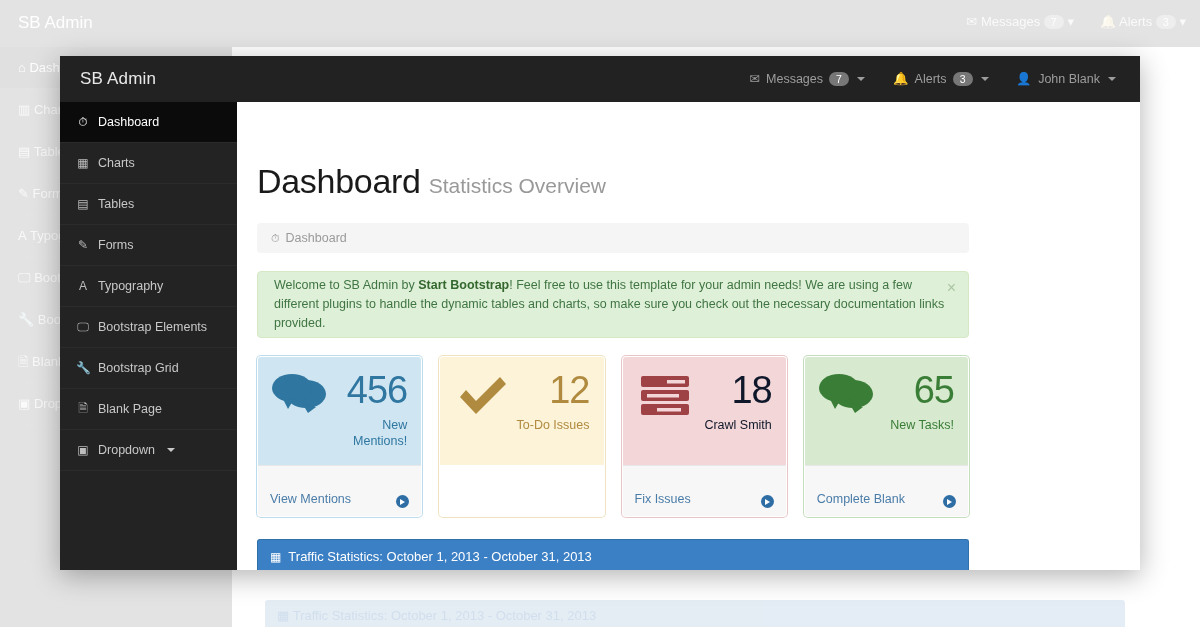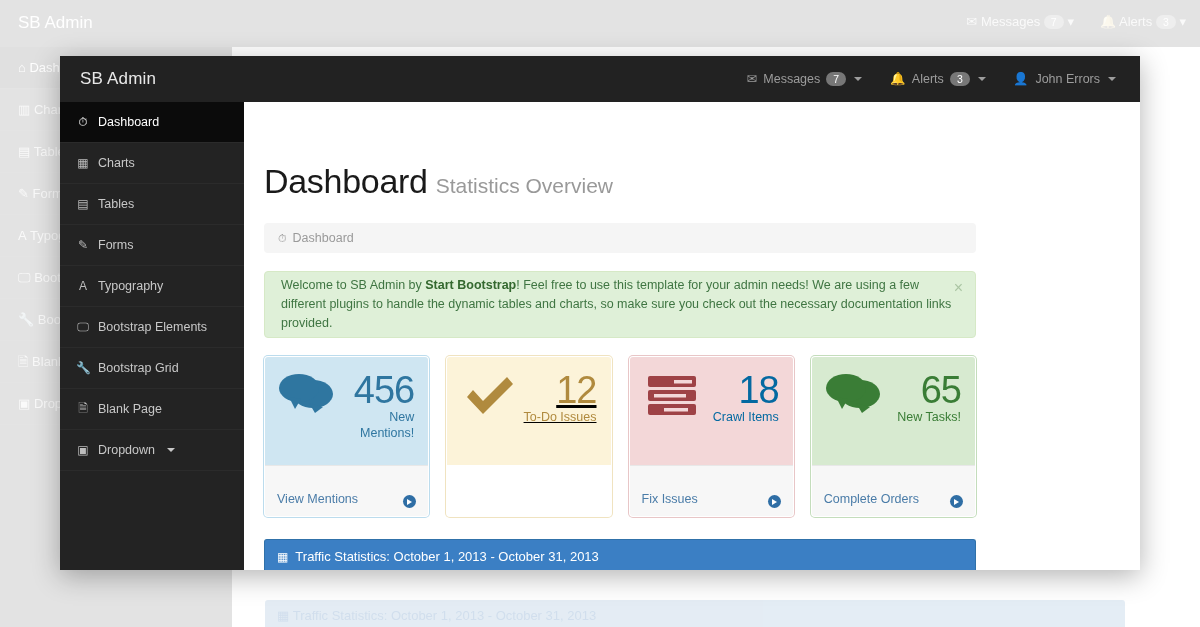--- a/index.html
+++ b/index.html
@@ -157,21 +157,21 @@
   .sb-caret {
     width: 0; height: 0;
     border-left: 4px solid transparent;
     border-right: 4px solid transparent;
     border-top: 4px solid #c8c8c8;
     margin-left: 4px;
   }
 
   
   .content {
-    position: absolute; left: 184px; top: 46px;
+    position: absolute; left: 177px; top: 46px;
     width: 752px; height: 468px;
     background: #ffffff;
     overflow: hidden;
   }
   .page-header {
     margin: 0;
     padding: 60px 0 12px 20px;
   }
   .page-header h1 {
     margin: 0;
@@ -244,21 +244,21 @@
   }
   .panel-num .big {
     font-size: 38px;
     font-weight: normal;
     display: block;
     letter-spacing: -1px;
   }
   .panel-num .lbl {
     font-size: 12.5px;
     display: block;
-    margin-top: 0;
+    margin-top: 8px;
     line-height: 16px;
   }
   .panel-foot {
     background: #f7f7f7;
     border-top: 1px solid rgba(0,0,0,0.06);
     padding: 8px 12px;
     display: flex;
     align-items: flex-end;
     justify-content: space-between;
     font-size: 12.5px;
@@ -280,24 +280,24 @@
     position: absolute;
     left: 4px; top: 3.5px;
     width: 0; height: 0;
     border-top: 3px solid transparent;
     border-bottom: 3px solid transparent;
     border-left: 5px solid #ffffff;
   }
 
   .p-info   { background: #cfe6f2; }
   .p-info .panel-num, .p-info .panel-num .big { color: #2f76a0; }
-  .p-warn   { background: #fcf3d9; text-decoration: underline; }
+  .p-warn   { background: #fcf3d9; }
   .p-warn .panel-num, .p-warn .panel-num .big { color: #b08a3e; }
   .p-danger { background: #f3d7d8; }
-  .p-danger .panel-num, .p-danger .panel-num .big { color: #0369a1; }
+  .p-danger .panel-num, .p-danger .panel-num .big { color: #0f172a; }
   .p-success{ background: #d7ead0; }
   .p-success .panel-num, .p-success .panel-num .big { color: #3a7d36; }
 
   .panel-wrap-info   { box-shadow: 0 0 0 1px #bcdced; }
   .panel-wrap-warn   { box-shadow: 0 0 0 1px #f0e3c0; }
   .panel-wrap-danger { box-shadow: 0 0 0 1px #e8c6c7; }
   .panel-wrap-success{ box-shadow: 0 0 0 1px #c4ddbc; }
 
   
   .panel-primary-head {
@@ -373,21 +373,21 @@
 
         <div class="navitem">
           <span class="glyph">🔔</span>
           <span>Alerts</span>
           <span class="badge-pill">3</span>
           <span class="caret"></span>
         </div>
 
         <div class="navitem">
           <span class="glyph">👤</span>
-          <span>John Errors</span>
+          <span>John Blank</span>
           <span class="caret"></span>
         </div>
 
       </div>
     </div>
 
     <div class="sidebar">
 
       <div class="sb-item active">
         <span class="ic">⏱</span>
@@ -499,21 +499,21 @@
                 <rect x="4" y="3" width="48" height="11" rx="2" fill="#9e4246"></rect>
                 <rect x="4" y="17" width="48" height="11" rx="2" fill="#9e4246"></rect>
                 <rect x="4" y="31" width="48" height="11" rx="2" fill="#9e4246"></rect>
                 <rect x="30" y="7" width="18" height="3.5" fill="#f3d7d8"></rect>
                 <rect x="10" y="21" width="32" height="3.5" fill="#f3d7d8"></rect>
                 <rect x="20" y="35" width="24" height="3.5" fill="#f3d7d8"></rect>
               </svg>
             </div>
             <div class="panel-num">
               <span class="big">18</span>
-              <span class="lbl">Crawl Items</span>
+              <span class="lbl">Crawl Smith</span>
             </div>
           </div>
           <div class="panel-foot">
             <span class="txt">Fix Issues</span>
             <span class="arrow-circ"></span>
           </div>
         </div>
 
         <div class="panel panel-wrap-success">
           <div class="panel-body p-success">
@@ -524,21 +524,21 @@
                 <ellipse cx="20" cy="15" rx="20" ry="14" fill="#3a7d36"></ellipse>
                 <path d="M10 24 L16 36 L22 26 Z" fill="#3a7d36"></path>
               </svg>
             </div>
             <div class="panel-num">
               <span class="big">65</span>
               <span class="lbl">New Tasks!</span>
             </div>
           </div>
           <div class="panel-foot">
-            <span class="txt">Complete Orders</span>
+            <span class="txt">Complete Blank</span>
             <span class="arrow-circ"></span>
           </div>
         </div>
 
       </div>
 
       <div class="panel-primary-head">
         <span class="glyph" style="font-size:12px;">▦</span>
         <span>Traffic Statistics: October 1, 2013 - October 31, 2013</span>
       </div>

